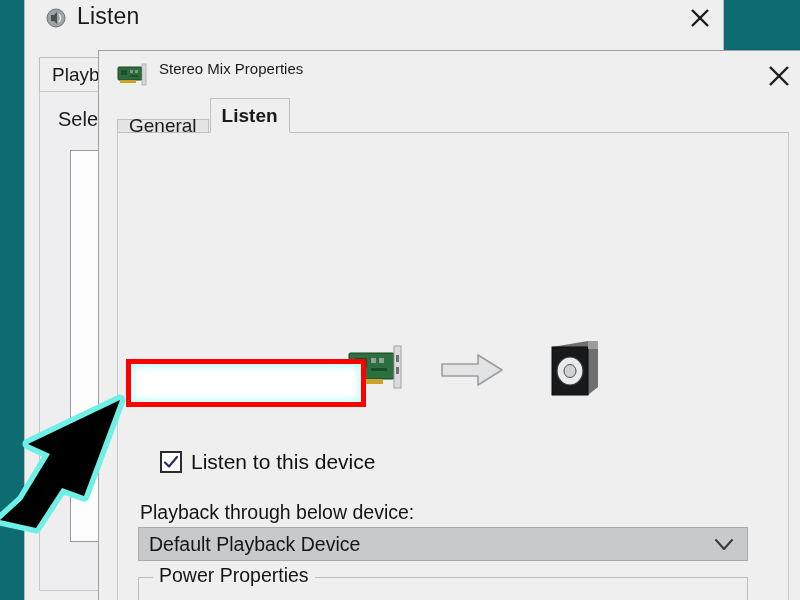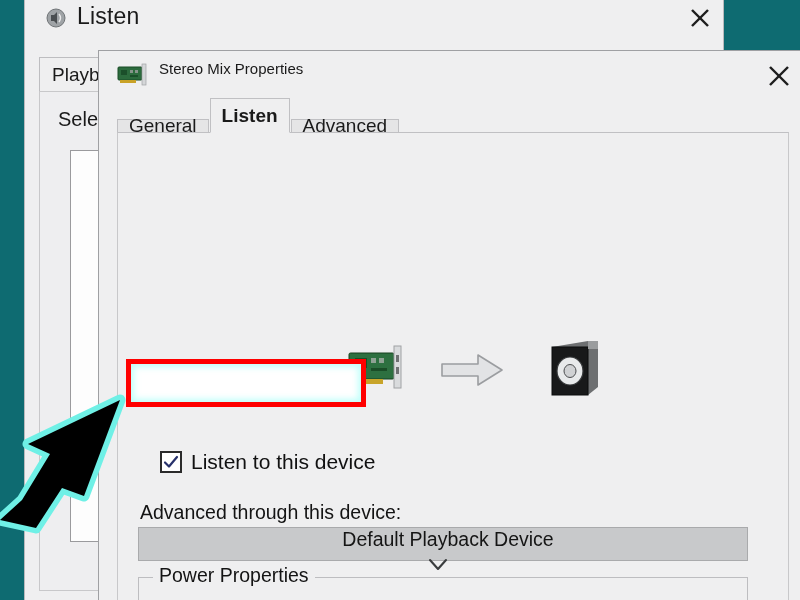--- a/index.html
+++ b/index.html
@@ -338,21 +338,20 @@
     position: absolute;
     left: 20px;
     top: 394px;
     width: 610px;
     height: 34px;
     background: #c8c9cb;
     border: 1px solid #a9aaac;
     box-sizing: border-box;
     display: flex;
     align-items: center;
-    flex-direction: column;
   }
   .combo-value {
     margin-left: 10px;
     font-size: 19.5px;
     color: #151515;
     white-space: nowrap;
     flex: 1 1 auto;
   }
   .combo-chev {
     width: 26px;
@@ -493,23 +492,20 @@
       </div>
     </div>
 
     <div class="props-tabstrip">
       <div class="props-tab">
         <span>General</span>
       </div>
       <div class="props-tab active">
         <span>Listen</span>
       </div>
-      <div class="props-tab">
-        <span>Advanced</span>
-      </div>
     </div>
 
     <div class="props-page">
 
 
       <div class="flow">
         <span class="flow-card">
           <svg width="66" height="56" viewBox="0 0 66 56">
             <rect x="3" y="12" width="45" height="26" rx="1.5" fill="#2d7040" stroke="#17401f" stroke-width="1"></rect>
             <rect x="7" y="38" width="30" height="5" fill="#c8a42a"></rect>
@@ -541,21 +537,21 @@
 
       <div class="listen-row">
         <span class="cbox">
           <svg width="16" height="16" viewBox="0 0 16 16">
             <path d="M2 8.5 L6 12.5 L14 3" fill="none" stroke="#27316b" stroke-width="2.2" stroke-linecap="round" stroke-linejoin="round"></path>
           </svg>
         </span>
         <span class="listen-label">Listen to this device</span>
       </div>
 
-      <span class="playback-label">Advanced through this device:</span>
+      <span class="playback-label">Playback through below device:</span>
 
       <div class="combo">
         <span class="combo-value">Default Playback Device</span>
         <span class="combo-chev">
           <svg width="26" height="26" viewBox="0 0 26 26">
             <path d="M5 9 L13 18 L21 9" fill="none" stroke="#3a3c3e" stroke-width="2.1" stroke-linecap="round" stroke-linejoin="round"></path>
           </svg>
         </span>
       </div>
 

